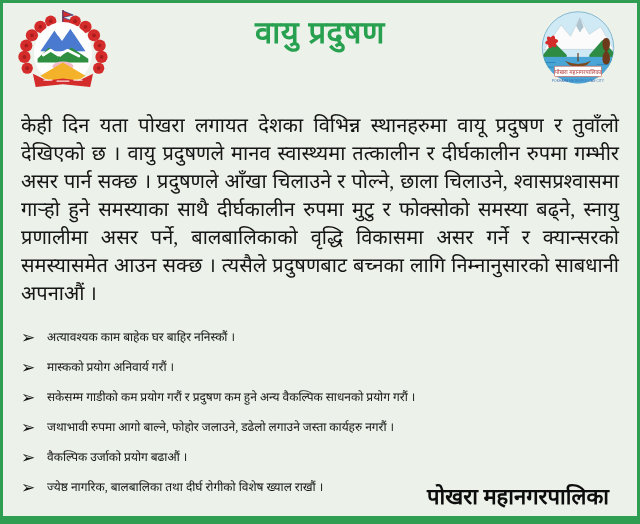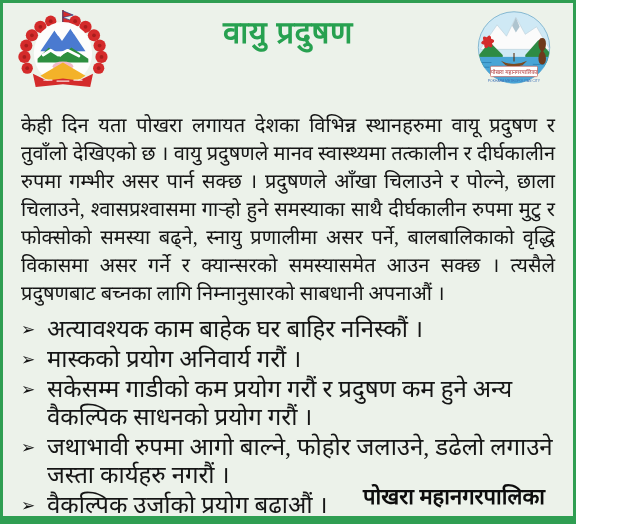--- a/index.html
+++ b/index.html
@@ -1,17 +1,17 @@
 <!DOCTYPE html>
 <html><head>
 <meta charset="utf-8">
 <style>
   html,body{margin:0;padding:0;background:#ffffff;}
   .page{
-    width:576px;height:524px;box-sizing:border-box;
+    width:640px;height:524px;box-sizing:border-box;
     background:#ecf2ea;
     border:3px solid #2f9e52;border-bottom-width:8px;
     overflow:hidden;
     font-family:"Liberation Serif", serif;
     color:#151515;
     position:relative;
   }
   
   .header{display:flex;align-items:flex-start;padding:5px 12px 0 12px;}
   .logo{flex:0 0 auto;}
@@ -19,37 +19,37 @@
   .title-line{
     font-family:"Liberation Sans", sans-serif;
     font-weight:bold;
     font-size:31px;
     line-height:42px;
     color:#27a150;
     letter-spacing:0.5px;
   }
   
   .paragraph{
-    margin:5px 18px 8px 18px;
+    margin:5px 18px 16px 18px;
     font-size:20px;
     line-height:28px;
     text-align:justify;
   }
   
   .bullets{list-style:none;margin:5px 18px 0 6px;padding:0;}
   .bullets li{display:flex;align-items:flex-start;margin-bottom:2px;}
   .marker{
     flex:0 0 38px;
     text-align:center;
     font-size:17px;
     line-height:28px;
     color:#111;
     font-family:"DejaVu Sans", sans-serif;
   }
-  .btext{flex:1 1 auto;font-size:24px;line-height:28px;}
+  .btext{flex:1 1 auto;font-size:12px;line-height:28px;}
   
   .footer{
     position:absolute;
     right:28px;bottom:6px;
     font-size:22px;
     font-weight:bold;
     color:#0d0d0d;
   }
 </style>
 </head>

